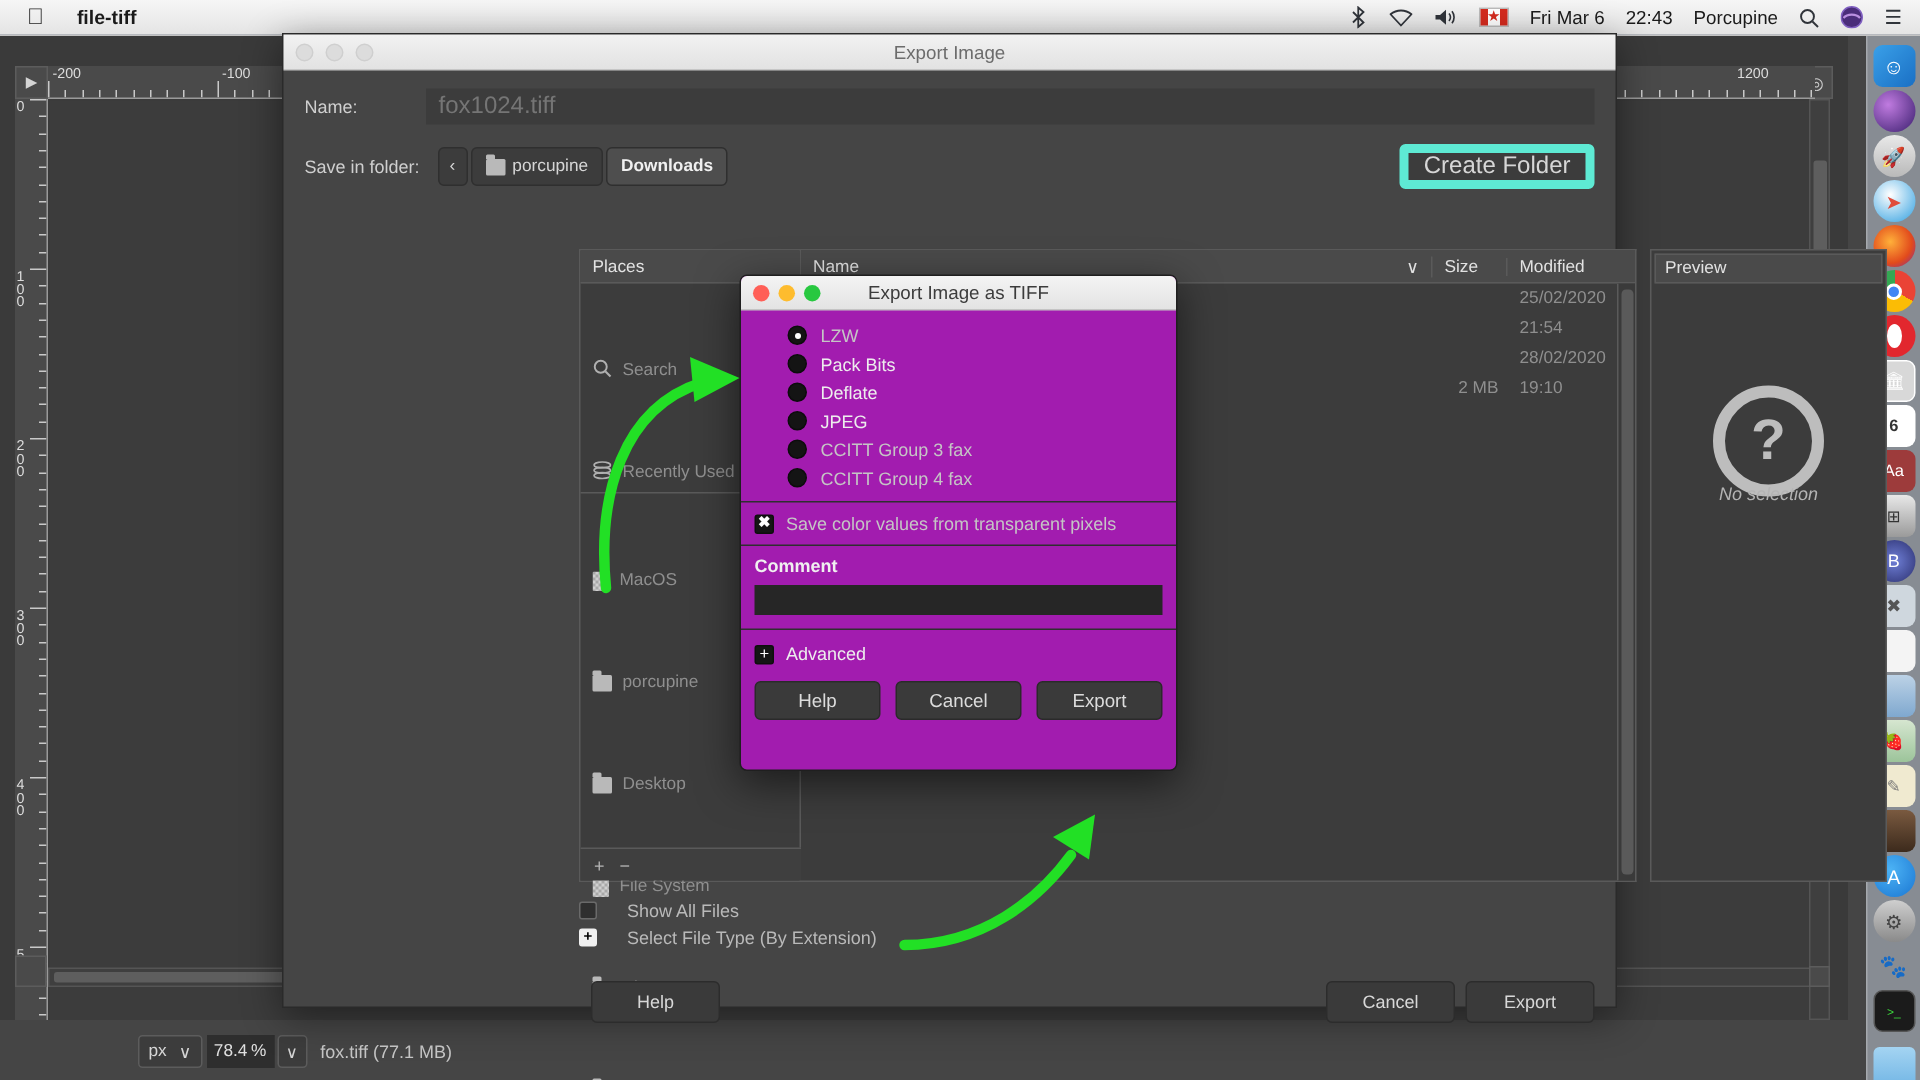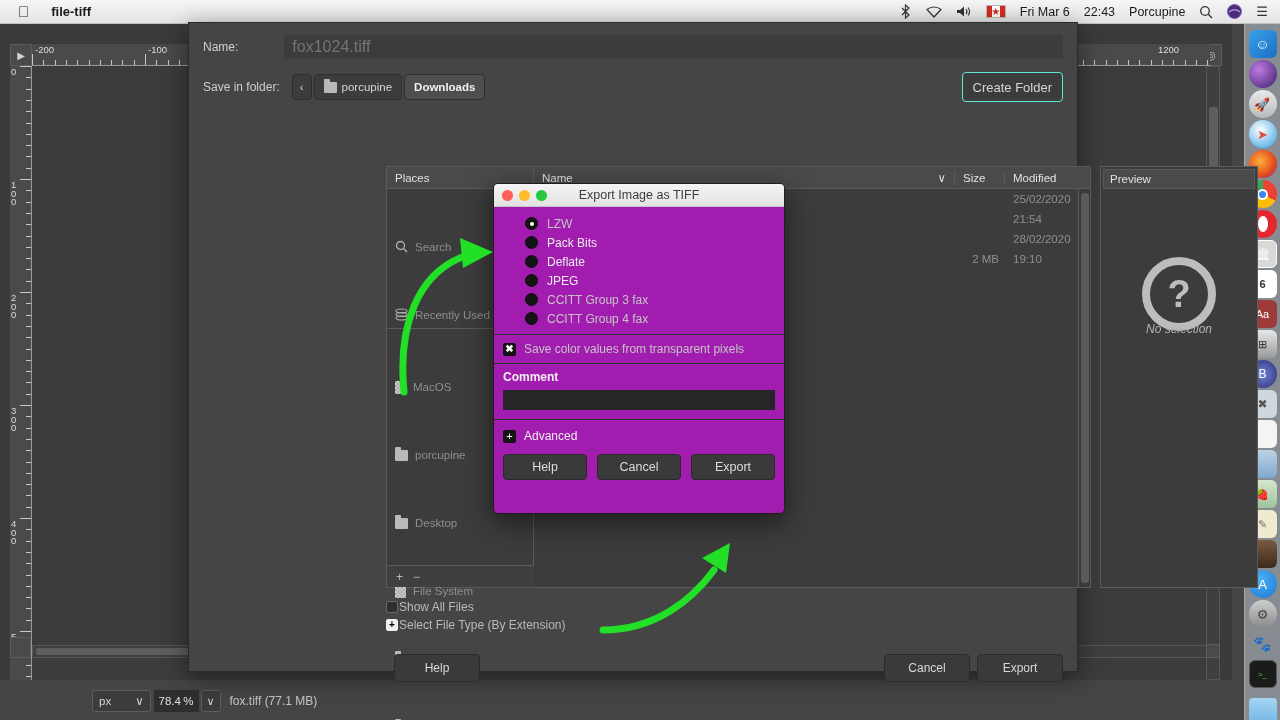--- a/index.html
+++ b/index.html
@@ -62,21 +62,21 @@
   .scroll-h .thumb{position:absolute;top:2px;left:3px;width:700px;height:7px;background:#5e5e5e;border-radius:2px;}
   .nav-btn{position:absolute;right:12px;bottom:22px;width:14px;height:14px;background:#4a4a4a;border:1px solid #5c5c5c;}
   .zoom-corner{position:absolute;right:10px;top:20px;width:22px;height:22px;background:#4a4a4a;border:1px solid #5c5c5c;color:#ccc;font-size:11px;display:flex;align-items:center;justify-content:center;}
   .qmark-btn{position:absolute;left:10px;bottom:22px;width:21px;height:21px;background:#4a4a4a;border:1px solid #5c5c5c;}
   #statusbar{
     position:absolute;left:0;bottom:0;width:1232px;height:38px;background:#454545;
     display:flex;align-items:center;padding-left:92px;gap:0px;
   }
   .unit-combo{
     height:22px;background:#3c3c3c;border:1px solid #5c5c5c;border-radius:3px;
-    display:flex;align-items:center;padding:0 6px;gap:24px;color:#d6d6d6;font-size:11.5px;
+    display:flex;align-items:center;padding:0 6px;gap:8px;color:#d6d6d6;font-size:11.5px;
   }
   .zoom-entry{height:22px;background:#2e2e2e;border:1px solid #2e2e2e;display:flex;align-items:center;padding:0 4px;color:#e0e0e0;font-size:11.5px;margin-left:3px;}
   .zoom-arrow{height:22px;width:20px;background:#3c3c3c;border:1px solid #5c5c5c;border-radius:3px;display:flex;align-items:center;justify-content:center;color:#d6d6d6;font-size:11px;margin-left:2px;}
   .status-text{margin-left:9px;color:#c6c6c6;font-size:12px;}
   
   #dock{
     position:absolute; right:0; top:24px; width:36px; height:696px;
     background:rgba(190,198,212,0.55);
     border-left:1px solid rgba(255,255,255,0.25);
     display:flex;flex-direction:column;align-items:center;
@@ -109,22 +109,22 @@
   }
   .row-folder{display:flex;align-items:center;padding:13px 14px 0 14px;}
   .pathbar{display:flex;margin-left:12px;gap:2px;}
   .pbtn{
     height:26px;background:#3c3c3c;border:1px solid #2f2f2f;border-radius:4px;
     color:#d6d6d6;font-size:11.5px;display:flex;align-items:center;padding:0 9px;gap:5px;
   }
   .pbtn.sel{background:#4e4e4e;font-weight:bold;color:#f0f0f0;}
   .pbtn.back{padding:0 7px;}
   .create-folder{
-    margin-left:auto;height:30px;background:#3c3c3c;border:1px solid #5eead4;border-radius:4px;
-    color:#d6d6d6;font-size:13px;display:flex;align-items:center;padding:0 10px;
+    margin-left:auto;height:30px;background:#3c3c3c;border:6px solid #5eead4;border-radius:4px;
+    color:#d6d6d6;font-size:16px;display:flex;align-items:center;padding:0 10px;
   }
   .folder-ico{width:13px;height:11px;background:#b9b9b9;border-radius:1px;position:relative;display:inline-block;}
   .folder-ico:before{content:"";position:absolute;top:-3px;left:0;width:6px;height:3px;background:#b9b9b9;border-radius:1px 1px 0 0;}
   
   .browser{position:absolute;left:197px;top:143px;width:872px;height:422px;display:flex;gap:0;}
   .places{width:148px;background:#3c3c3c;border:1px solid #5a5a5a;}
   .col-head{height:22px;background:#4a4a4a;border-bottom:1px solid #5a5a5a;display:flex;align-items:center;padding:0 8px;color:#e2e2e2;font-size:11.5px;}
   .place-item{height:20px;display:flex;align-items:center;gap:7px;padding:0 8px;color:#8f8f8f;font-size:11.5px;margin-top:48px;}
   .place-sep{height:1px;background:#5a5a5a;margin:3px 0;}
   .places-foot{position:absolute;left:0;bottom:0;width:148px;height:22px;background:#3f3f3f;border-top:1px solid #5a5a5a;display:flex;align-items:center;gap:10px;padding:0 9px;color:#b5b5b5;font-size:12px;}
@@ -139,21 +139,21 @@
   .fl-row .c-mod{width:85px;padding-left:8px;}
   .doc-ico{width:11px;height:13px;background:
      repeating-conic-gradient(#cfcfcf 0% 25%, #a8a8a8 0% 50%) 0 0/4px 4px;
      border-radius:1px;flex:0 0 auto;}
   .fl-scroll{position:absolute;right:0;top:22px;width:12px;bottom:0;background:#3a3a3a;border-left:1px solid #5a5a5a;}
   .fl-scroll .thumb{position:absolute;left:2px;top:4px;width:8px;height:390px;background:#5a5a5a;border-radius:3px;}
   .preview{width:158px;margin-left:9px;background:#3c3c3c;border:1px solid #5a5a5a;position:relative;}
   .prev-head{height:20px;background:#4a4a4a;border:1px solid #5a5a5a;margin:2px;display:flex;align-items:center;padding:0 6px;color:#e2e2e2;font-size:11.5px;}
   .prev-q{position:absolute;left:50%;top:90px;transform:translateX(-50%);width:74px;height:74px;border-radius:50%;border:8px solid #bdbdbd;display:flex;align-items:center;justify-content:center;color:#bdbdbd;font-size:38px;font-weight:bold;}
   .prev-none{position:absolute;left:0;right:0;top:155px;text-align:center;color:#b4b4b4;font-style:italic;font-size:12px;}
-  .opt-row{display:flex;align-items:center;gap:1px;color:#b9b9b9;font-size:12px;margin-top:4px;}
+  .opt-row{display:flex;align-items:center;gap:20px;color:#b9b9b9;font-size:12px;margin-top:4px;}
   .cb{width:12px;height:12px;background:#2f2f2f;border:1px solid #6a6a6a;border-radius:2px;flex:0 0 auto;}
   .cb.checked{background:#f0f0f0;border-color:#f0f0f0;color:#000;font-size:10px;display:flex;align-items:center;justify-content:center;font-weight:bold;line-height:1;}
   .btn{
     height:28px;background:#3a3a3a;border:1px solid #2c2c2c;border-radius:4px;
     color:#d8d8d8;font-size:12px;display:flex;align-items:center;justify-content:center;
     min-width:86px;padding:0 14px;
   }
   
   #tiff-dialog{
     position:absolute; left:493px; top:183px; width:292px; height:331px;
@@ -433,20 +433,26 @@
       <span>78.4 %</span>
     </div>
     <div class="zoom-arrow">
       <span>∨</span>
     </div>
     <div class="status-text">fox.tiff (77.1 MB)</div>
   </div>
 </div>
 
 <div id="export-dialog">
+  <div id="export-titlebar">
+    <span class="tl inactive"></span>
+    <span class="tl inactive"></span>
+    <span class="tl inactive"></span>
+    <span class="title">Export Image</span>
+  </div>
 
   <div class="row-name">
     <span class="lbl">Name:</span>
     <input id="name-input" type="text" placeholder="fox1024.tiff" style="">
   </div>
 
   <div class="row-folder">
     <span class="lbl">Save in folder:</span>
     <div class="pathbar">
       <div class="pbtn back">

